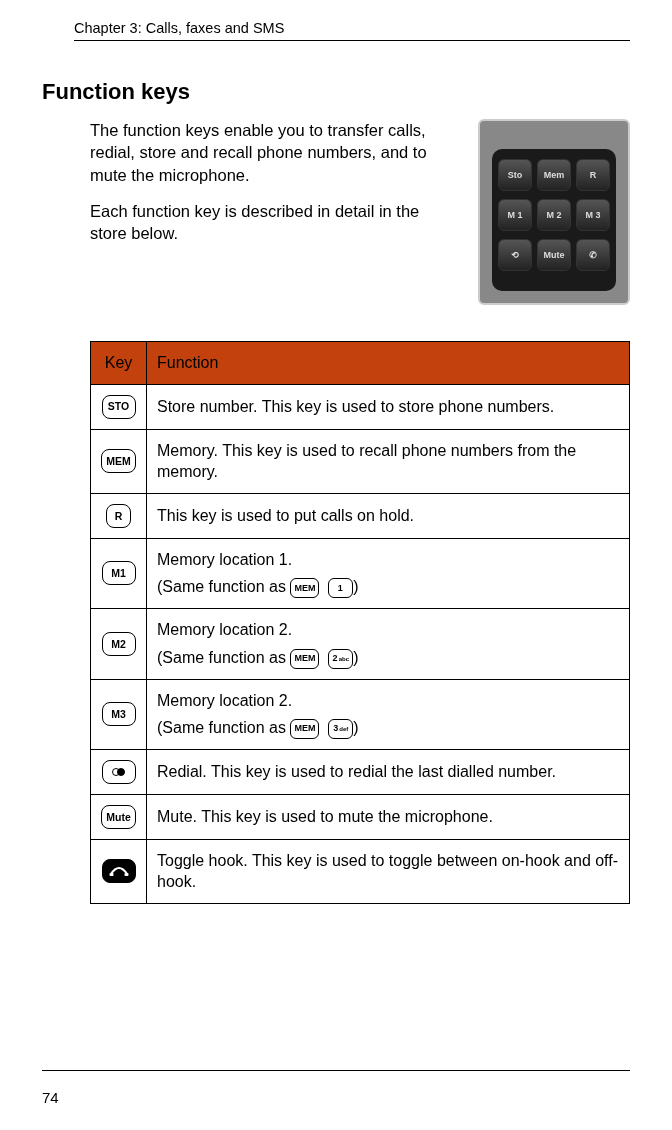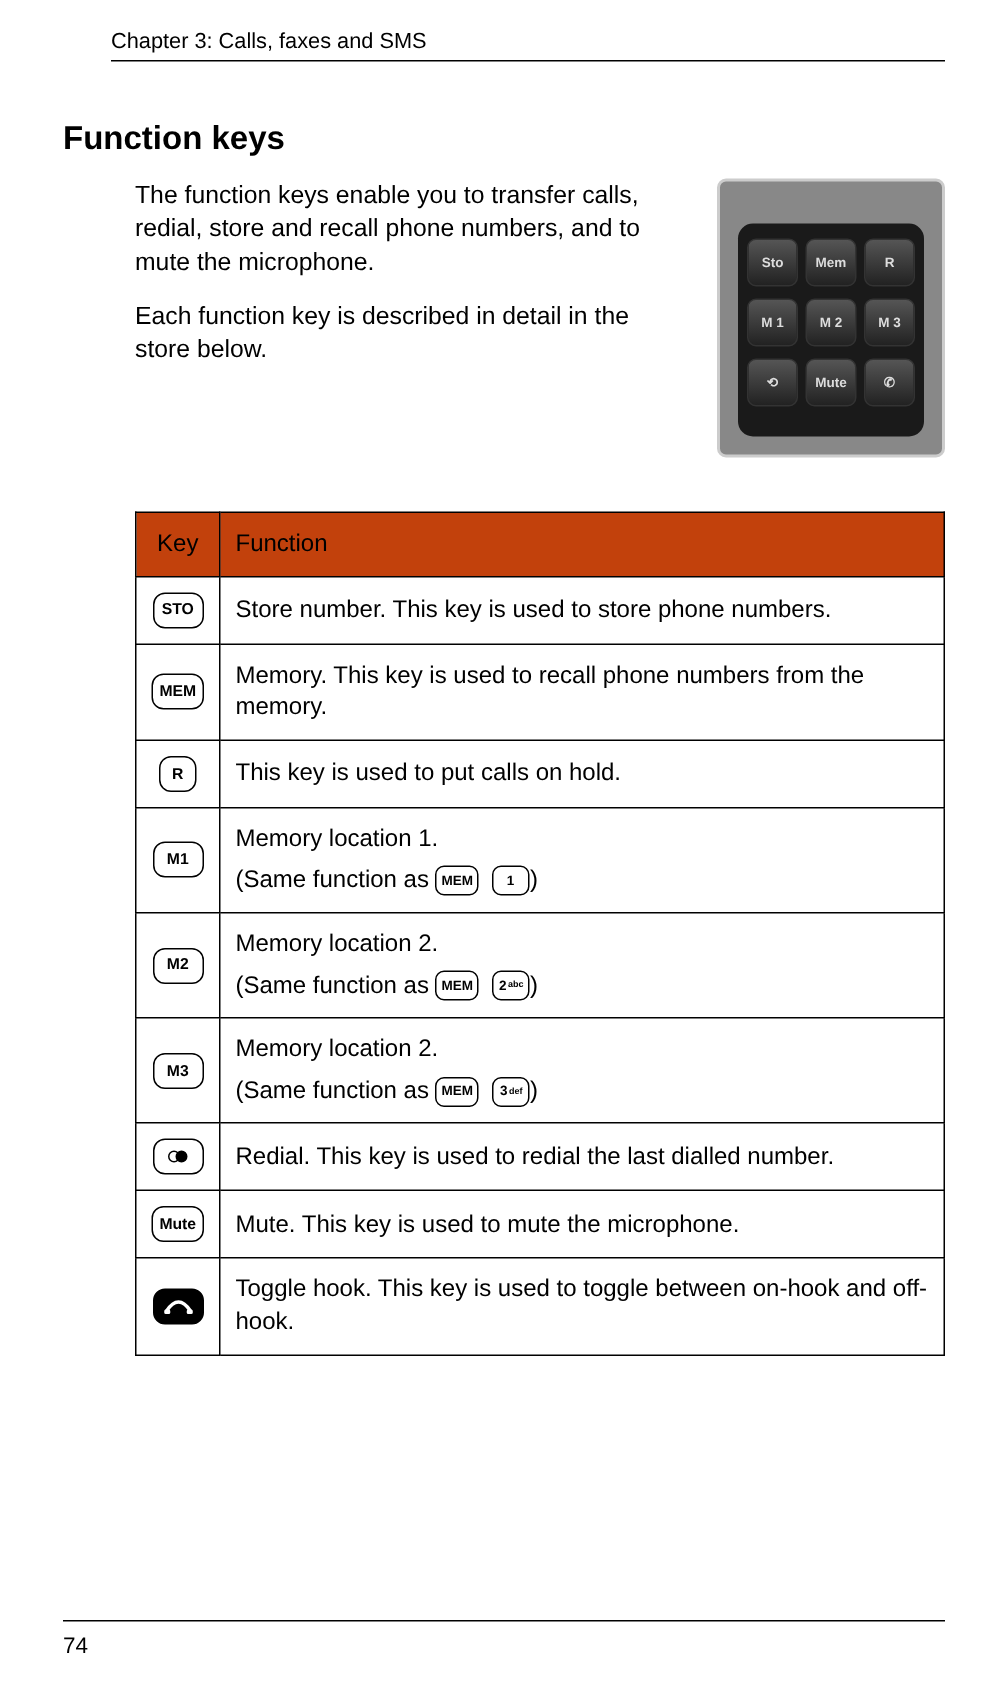--- a/index.html
+++ b/index.html
@@ -128,21 +128,21 @@
     .rd-circ {
       width: 8px; height: 8px; border: 1.8px solid #000; border-radius: 50%; display:inline-block;
     }
     .rd-circ.fill { background:#000; margin-left:-3px; }
     .hook-icon svg { display:block; }
     .footer {
       position: absolute;
       left: 0; right: 0;
       bottom: 24px;
       border-top: 1.5px solid #000;
-      padding-top: 8px;
+      padding-top: 18px;
       display: flex;
       font-size: 15px;
       width: calc(100% - 84px);
       margin: 0 42px;
     }
     .footer .pn { width: 48px; }
     .footer .ft { flex: 1; text-align: center; }
     .desc-block p { margin-bottom: 6px; }
     .desc-block p:last-child { margin-bottom: 0; }
   </style>

